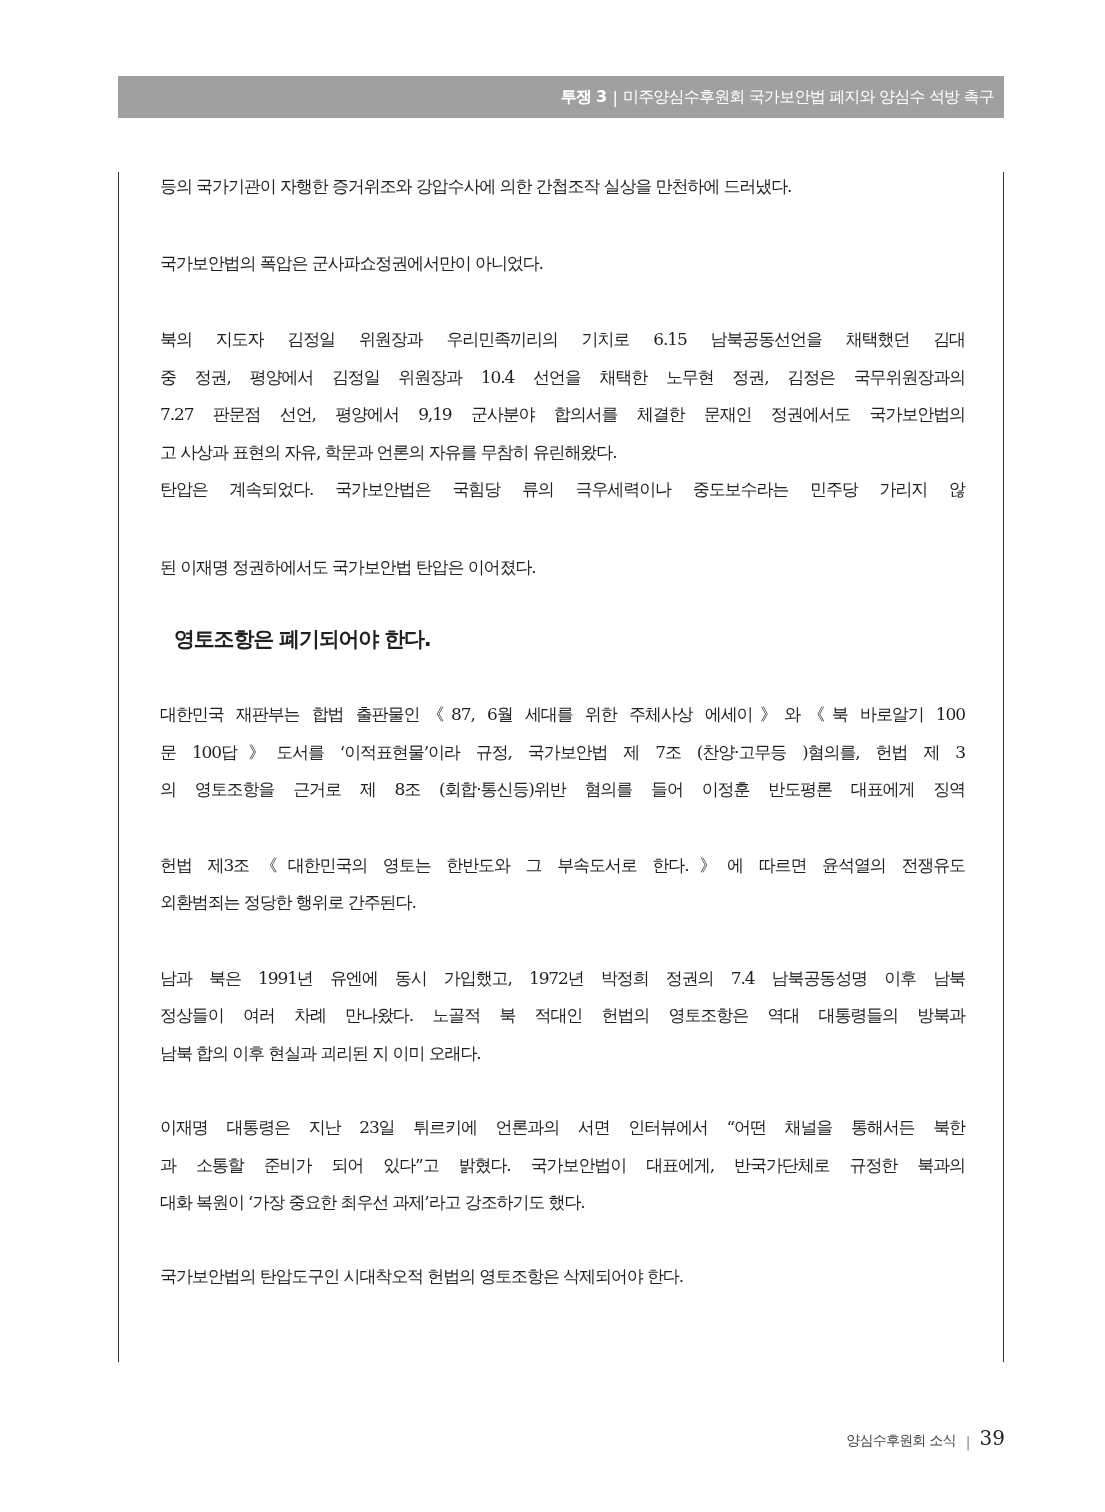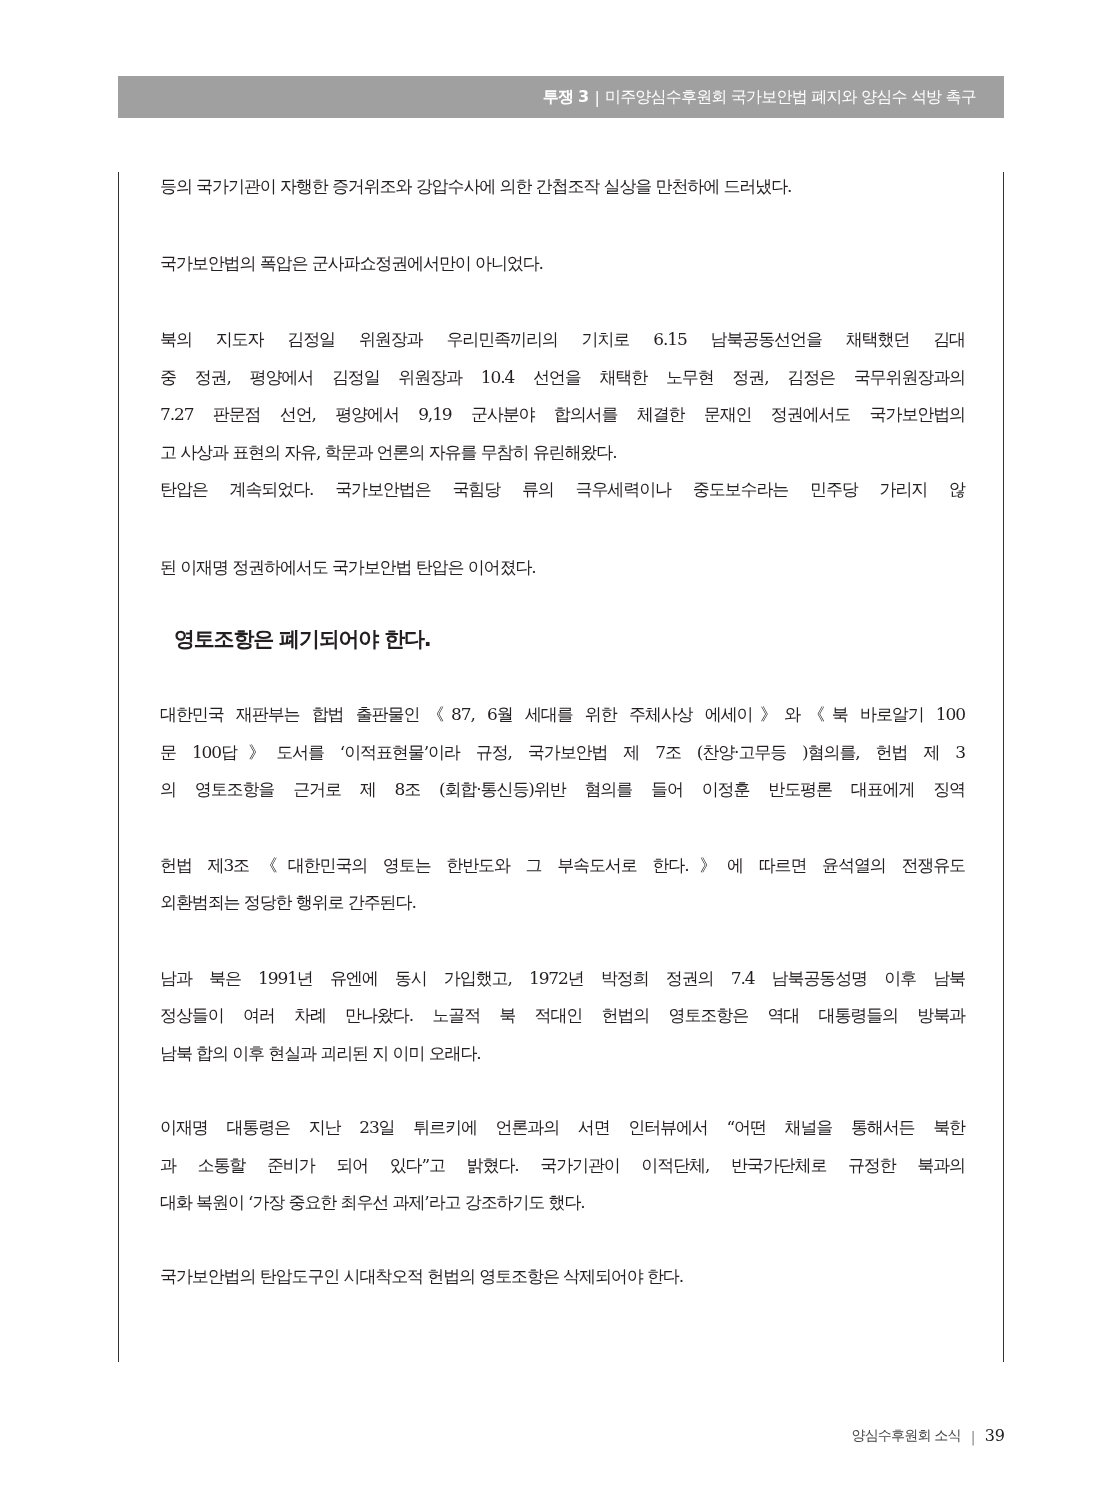--- a/index.html
+++ b/index.html
@@ -1,38 +1,38 @@
 <!DOCTYPE html>
 <html><head>
 <meta charset="utf-8">
 <style>
   html, body { margin:0; padding:0; background:#ffffff; }
   body { width:1105px; height:1512px; position:relative; overflow:hidden;
          font-family:"DejaVu Serif","Liberation Serif",serif; color:#231f20; }
   .header-bar { position:absolute; left:118px; top:76px; width:886px; height:42px;
                 background:#a0a0a0; color:#ffffff; display:flex; align-items:center;
-                justify-content:flex-end; padding-right:28px; box-sizing:border-box;
+                justify-content:flex-end; padding-right:10px; box-sizing:border-box;
                 font-family:"DejaVu Sans","Liberation Sans",sans-serif; font-size:16px;
                 letter-spacing:-0.8px; }
   .header-bar .section { font-weight:bold; }
   .header-bar .sep { margin:0 6px; font-weight:normal; }
   .rule-left { position:absolute; left:118px; top:172px; width:1px; height:1190px; background:#333; }
   .rule-right { position:absolute; left:1003px; top:172px; width:1px; height:1190px; background:#333; }
   .content { position:absolute; left:160px; top:168px; width:805px; }
   .para { margin:0; font-size:17px; line-height:37.5px; letter-spacing:-1.1px;
           text-align:justify; text-align-last:left; }
   .para .ln { display:block; white-space:nowrap; text-align-last:justify; }
   .para .ln.last { text-align-last:left; }
   .heading { margin:14px; font-family:"DejaVu Sans","Liberation Sans",sans-serif;
              font-weight:bold; font-size:21px; letter-spacing:-1.2px; line-height:30px; }
   .footer { position:absolute; right:100px; top:1426px;
             font-family:"DejaVu Sans","Liberation Sans",sans-serif; font-size:14px;
             color:#444; letter-spacing:-0.8px; display:flex; align-items:flex-end; }
   .footer .fsep { margin:0 10px; color:#888; }
-  .footer .pnum { font-family:"DejaVu Serif","Liberation Serif",serif; font-size:16px; color:#222; letter-spacing:0; }
+  .footer .pnum { font-family:"DejaVu Serif","Liberation Serif",serif; font-size:20px; color:#222; letter-spacing:0; }
 </style>
 </head>
 <body>
 
 <div class="header-bar">
   <span class="section">투쟁 3</span>
   <span class="sep">|</span>
   <span>미주양심수후원회 국가보안법 폐지와 양심수 석방 촉구</span>
 </div>
 
@@ -75,21 +75,21 @@
   </p>
 
   <p class="para" style="margin-top:38px;">
     <span class="ln">남과 북은 1991년 유엔에 동시 가입했고, 1972년 박정희 정권의 7.4 남북공동성명 이후 남북</span>
     <span class="ln">정상들이 여러 차례 만나왔다. 노골적 북 적대인 헌법의 영토조항은 역대 대통령들의 방북과</span>
     <span class="ln last">남북 합의 이후 현실과 괴리된 지 이미 오래다.</span>
   </p>
 
   <p class="para" style="margin-top:37px;">
     <span class="ln">이재명 대통령은 지난 23일 튀르키에 언론과의 서면 인터뷰에서 “어떤 채널을 통해서든 북한</span>
-    <span class="ln">과 소통할 준비가 되어 있다”고 밝혔다. 국가기관이 이적단체, 반국가단체로 규정한 북과의</span>
+    <span class="ln">과 소통할 준비가 되어 있다”고 밝혔다. 국가보안법이 대표에게, 반국가단체로 규정한 북과의</span>
     <span class="ln last">대화 복원이 ‘가장 중요한 최우선 과제’라고 강조하기도 했다.</span>
   </p>
 
   <p class="para" style="margin-top:36px;">
     <span class="ln last">국가보안법의 탄압도구인 시대착오적 헌법의 영토조항은 삭제되어야 한다.</span>
   </p>
 </div>
 
 <div class="footer">
   <span>양심수후원회 소식</span>

